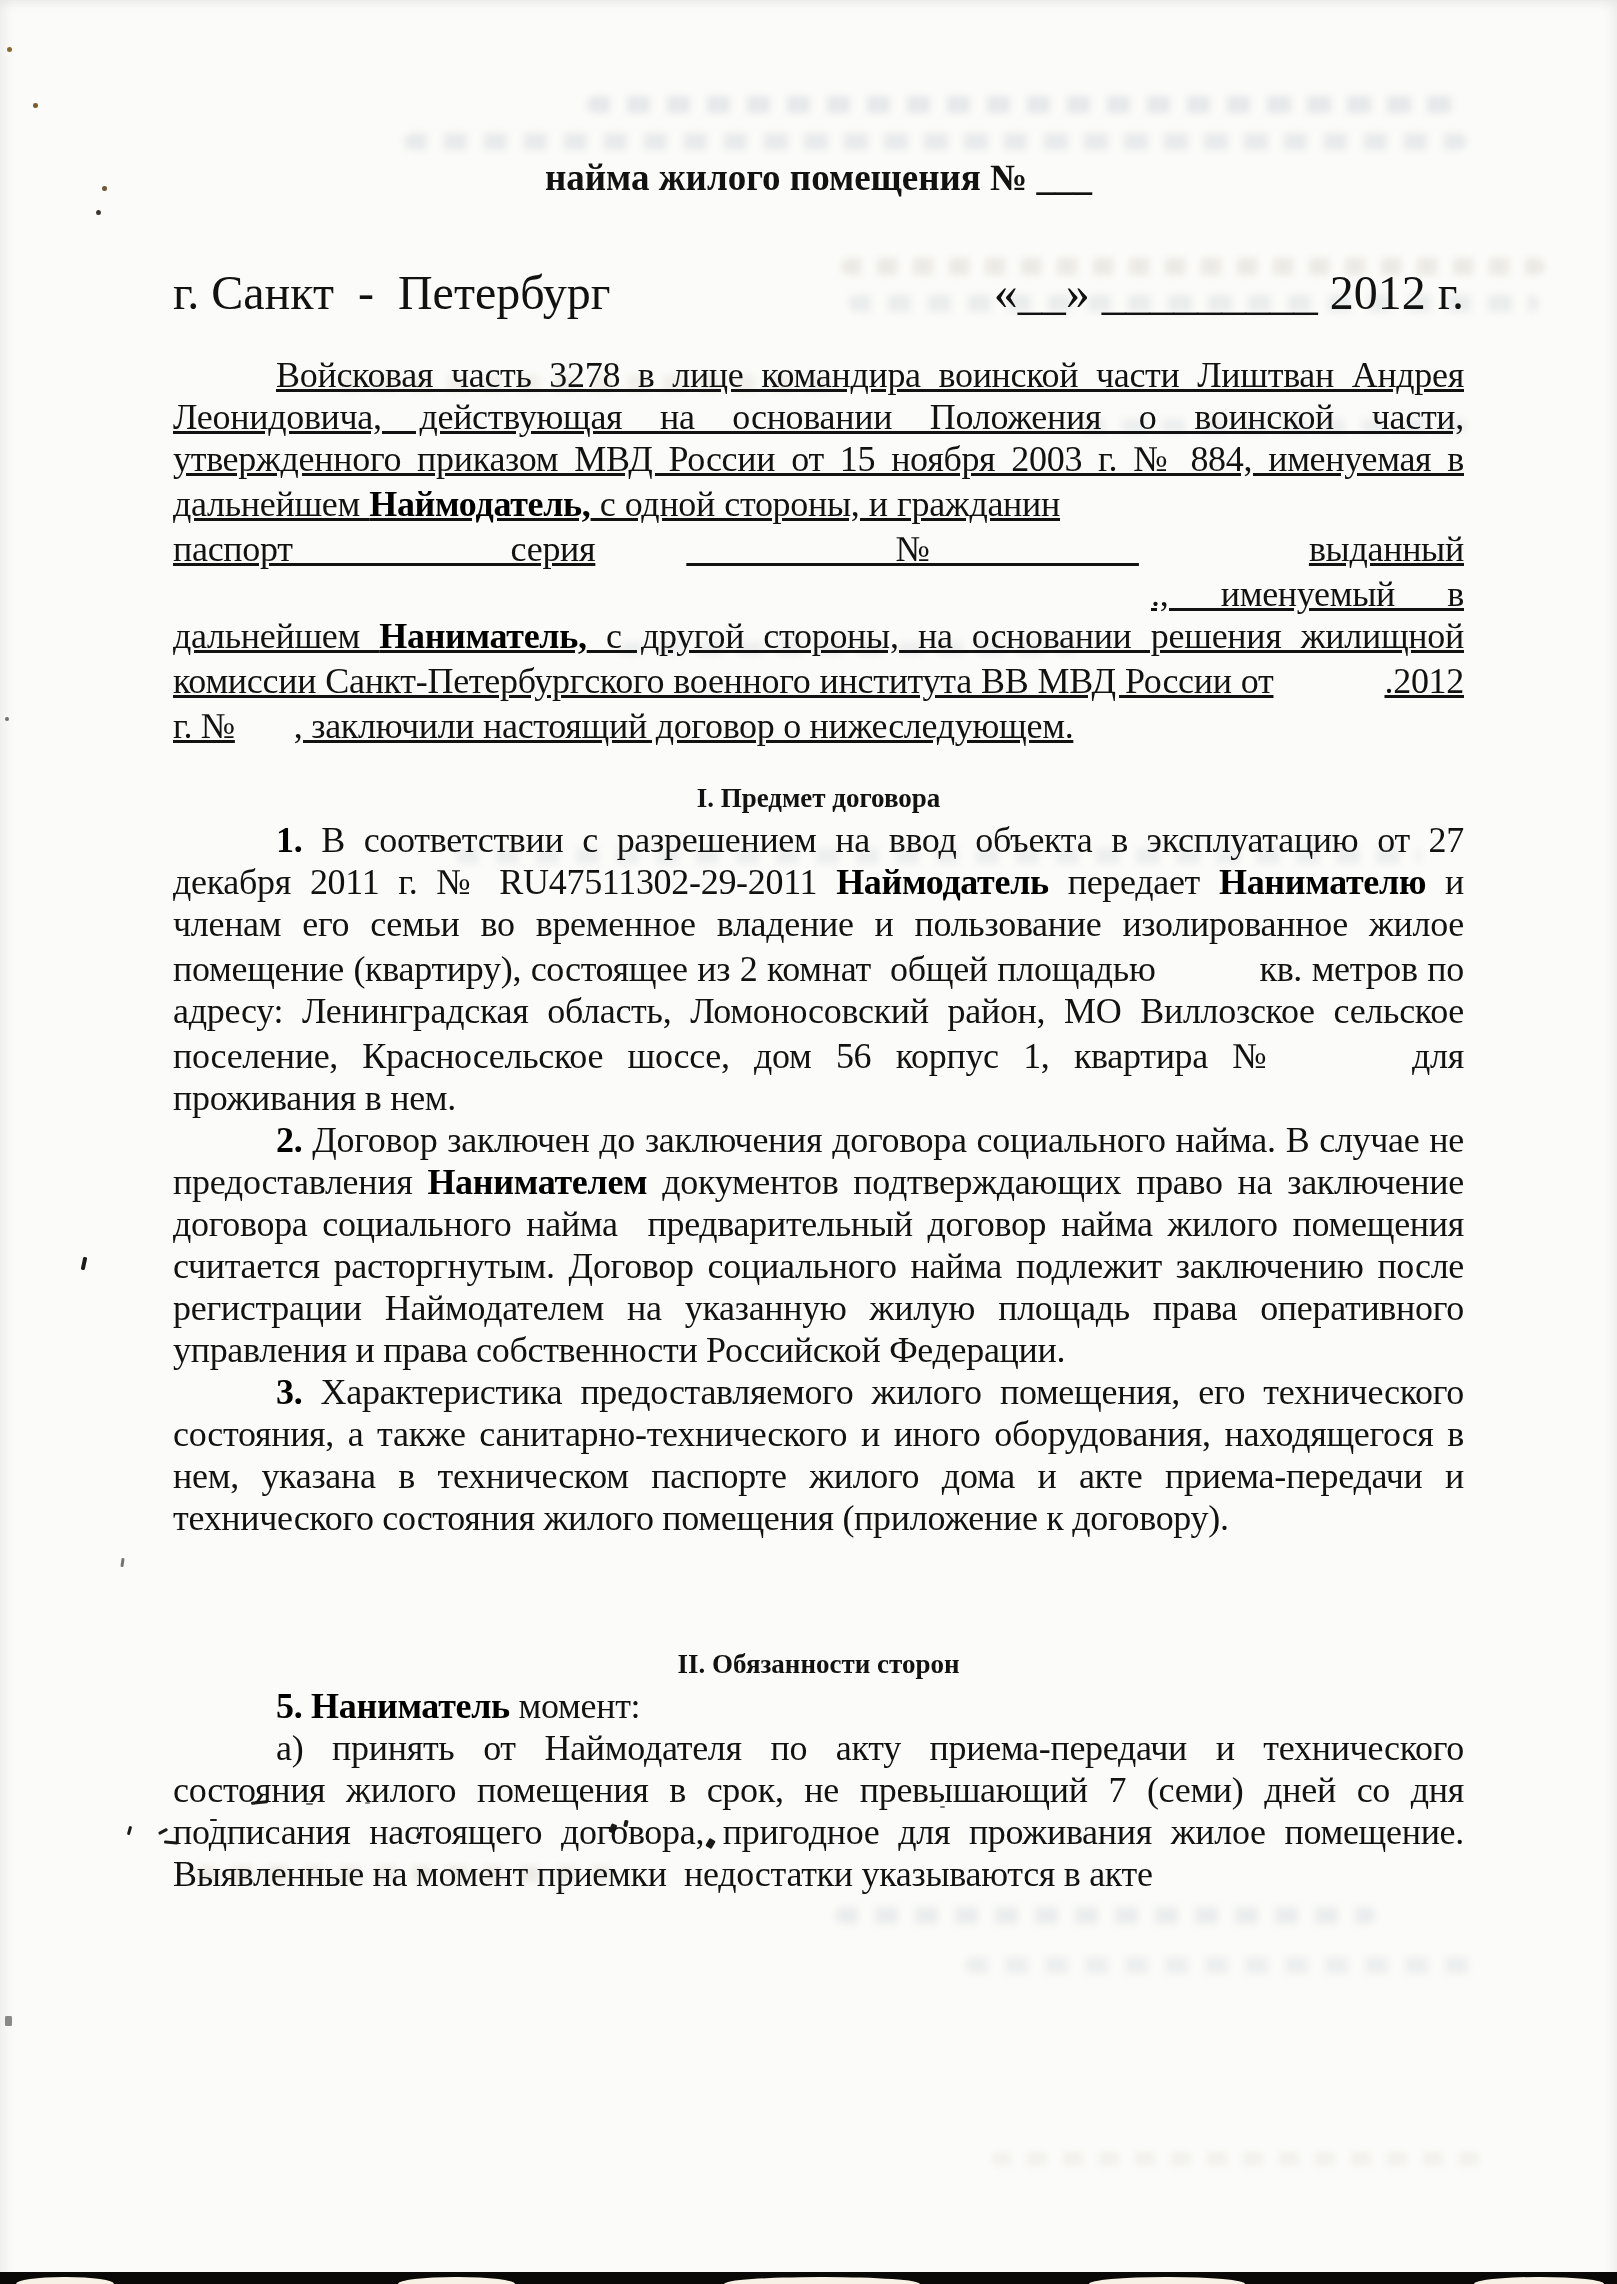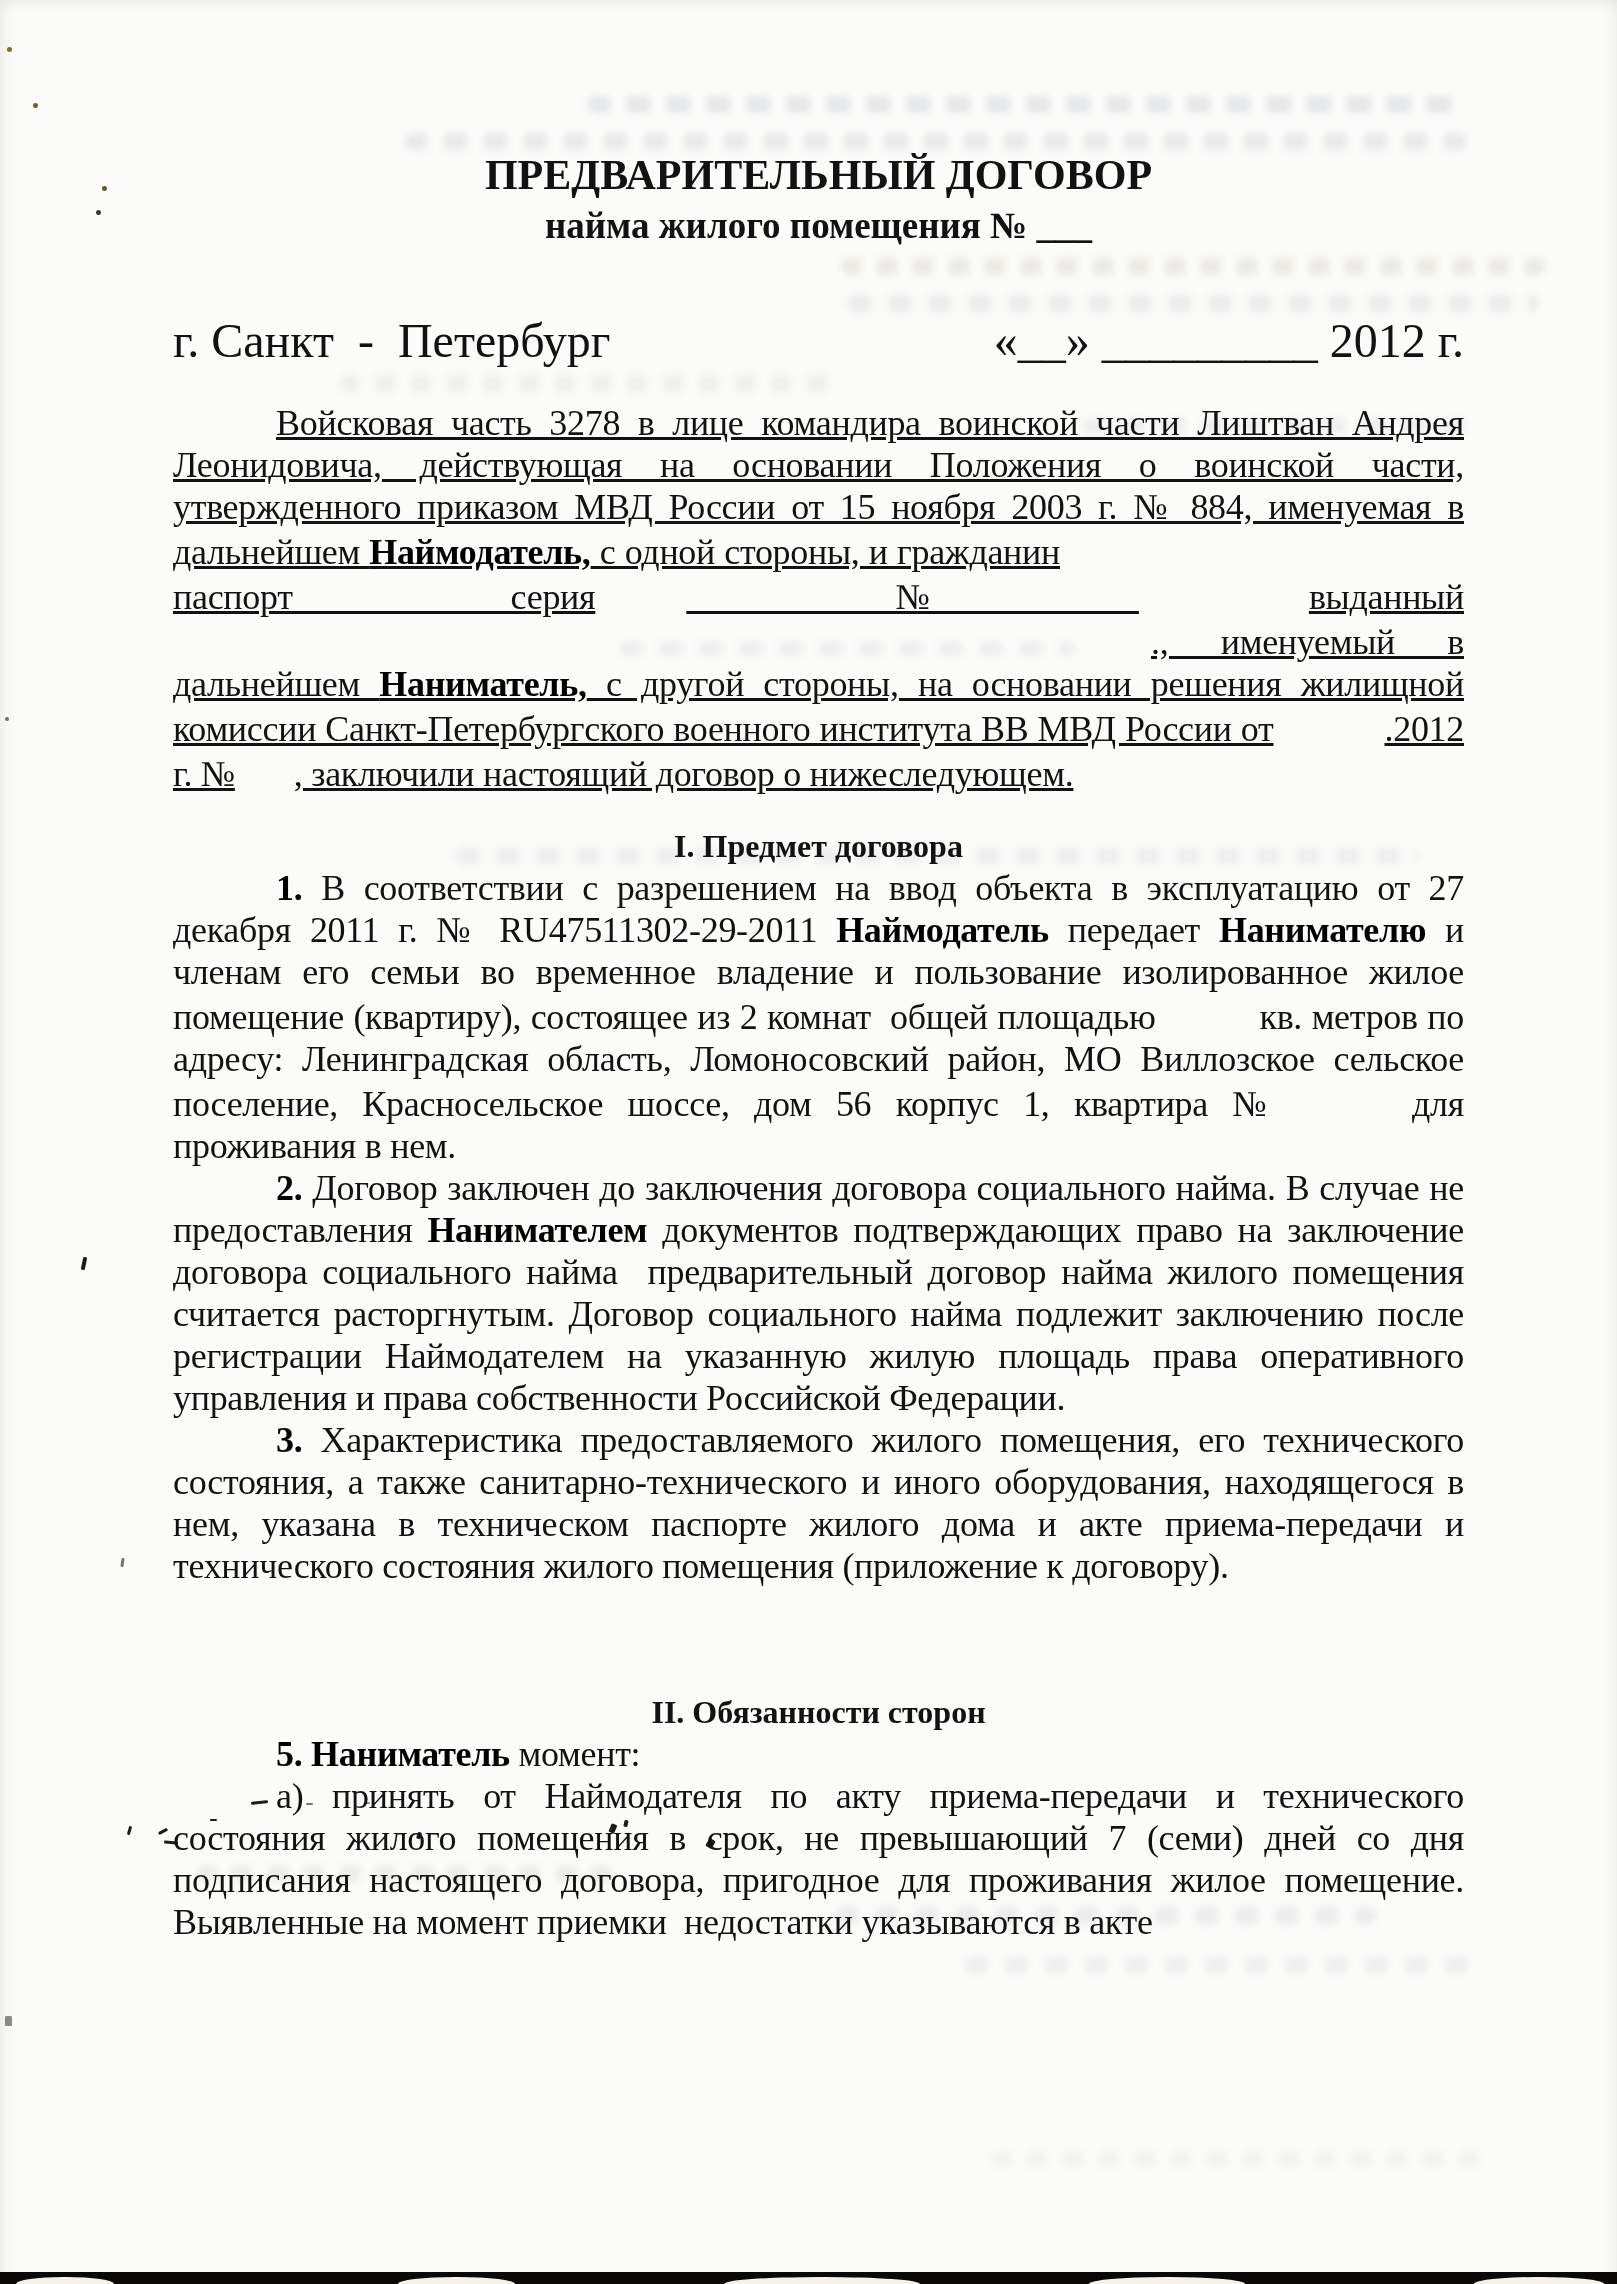--- a/index.html
+++ b/index.html
@@ -44,21 +44,21 @@
   .para{
     font-size:36px;
     line-height:42px;
     text-align:justify;
     letter-spacing:-0.3px;
     margin:0;
   }
   .indent{text-indent:103px;}
   .pre-gap{margin-top:40px;text-decoration:underline;}
   .heading{
-    font-size:32px;
+    font-size:27px;
     line-height:42px;
     font-weight:bold;
     text-align:center;
     margin:0;
   }
   .h1-gap{margin-top:30px;}
   .h2-gap{margin-top:104px;}
   b{font-weight:bold;color:#000;}
   .gap{display:inline-block;height:1em;vertical-align:baseline;}
   
@@ -119,21 +119,20 @@
   <span class="hw" style="left:164px;top:1841px;width:14.3px;height:3.3px;transform:rotate(4deg);"></span>
   <span class="hw" style="left:210px;top:1819px;width:6.5px;height:2px;"></span>
   <span class="hw" style="left:417px;top:1832px;width:3.9px;height:7.2px;transform:rotate(20deg);"></span>
   <span class="hw" style="left:610px;top:1824px;width:5.9px;height:8.5px;transform:rotate(24deg);"></span>
   <span class="hw" style="left:624px;top:1820px;width:3.9px;height:6.5px;transform:rotate(12deg);"></span>
   <span class="hw" style="left:707px;top:1839px;width:7.2px;height:9px;transform:rotate(30deg);"></span>
   <span class="hw" style="left:940px;top:1806px;width:5.2px;height:2px;opacity:.6;"></span>
 
   <div class="content">
 
-    <div class="doc-title">ПРЕДВАРИТЕЛЬНЫЙ ДОГОВОР</div>
 
     <div class="doc-subtitle"><span>найма жилого помещения №</span> <span>___</span></div>
 
     <div class="city-date">
       <span>г. Санкт &nbsp;-&nbsp; Петербург</span>
       <span><span>«__»</span> <span>_________</span> <span>2012 г.</span></span>
     </div>
 
     <p class="para indent pre-gap"><span>Войсковая часть 3278 в лице командира воинской части Лиштван Андрея Леонидовича, действующая на основании Положения о воинской части, утвержденного приказом МВД России от 15 ноября 2003 г. № 884, именуемая в дальнейшем </span><b>Наймодатель,</b><span> с одной стороны, и гражданин</span><span class="gap" style="width:404px"></span><span>паспорт серия</span><span class="gap" style="width:91px"></span><span>№</span><span class="gap" style="width:170px"></span><span>выданный</span><span class="gap" style="width:978px"></span><span>., именуемый в дальнейшем </span><b>Наниматель,</b><span> с другой стороны, на основании решения жилищной комиссии Санкт-Петербургского военного института ВВ МВД России от</span><span class="gap" style="width:111px"></span><span>.2012 г. №</span><span class="gap" style="width:59px"></span><span>, заключили настоящий договор о нижеследующем.</span></p>
 

